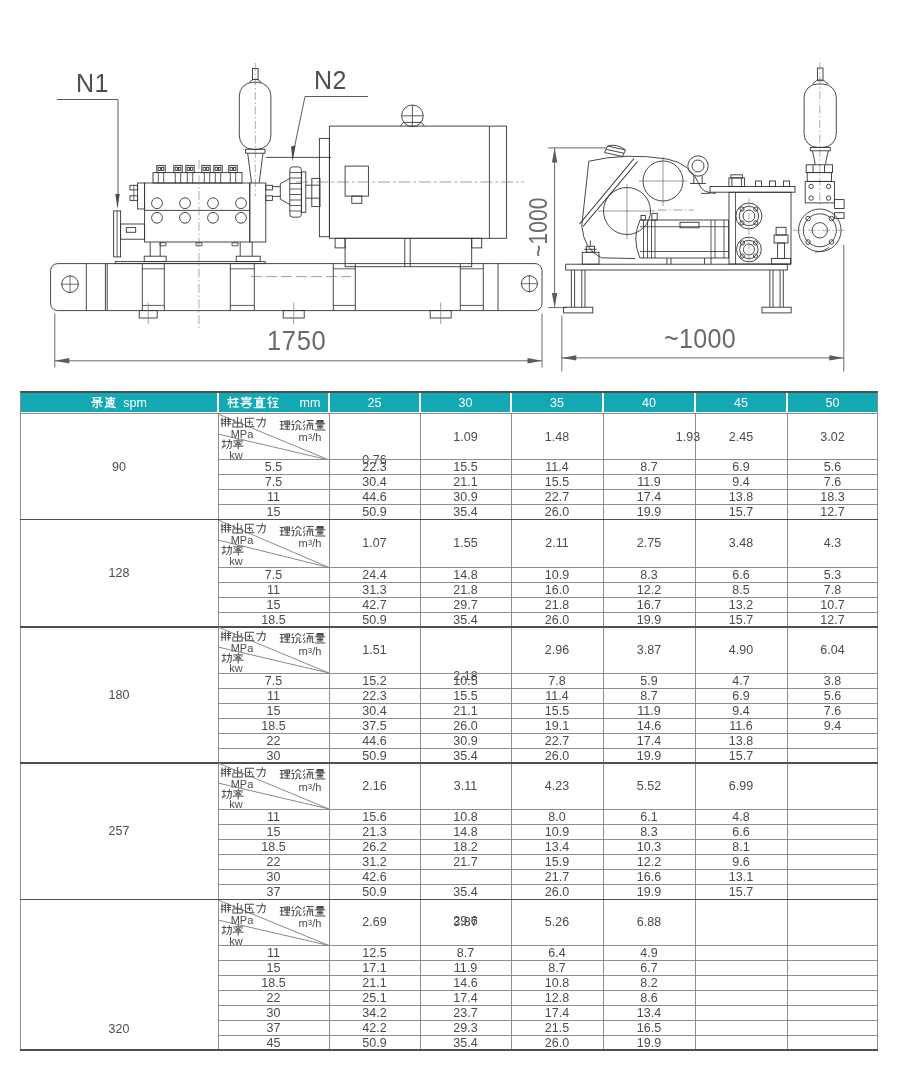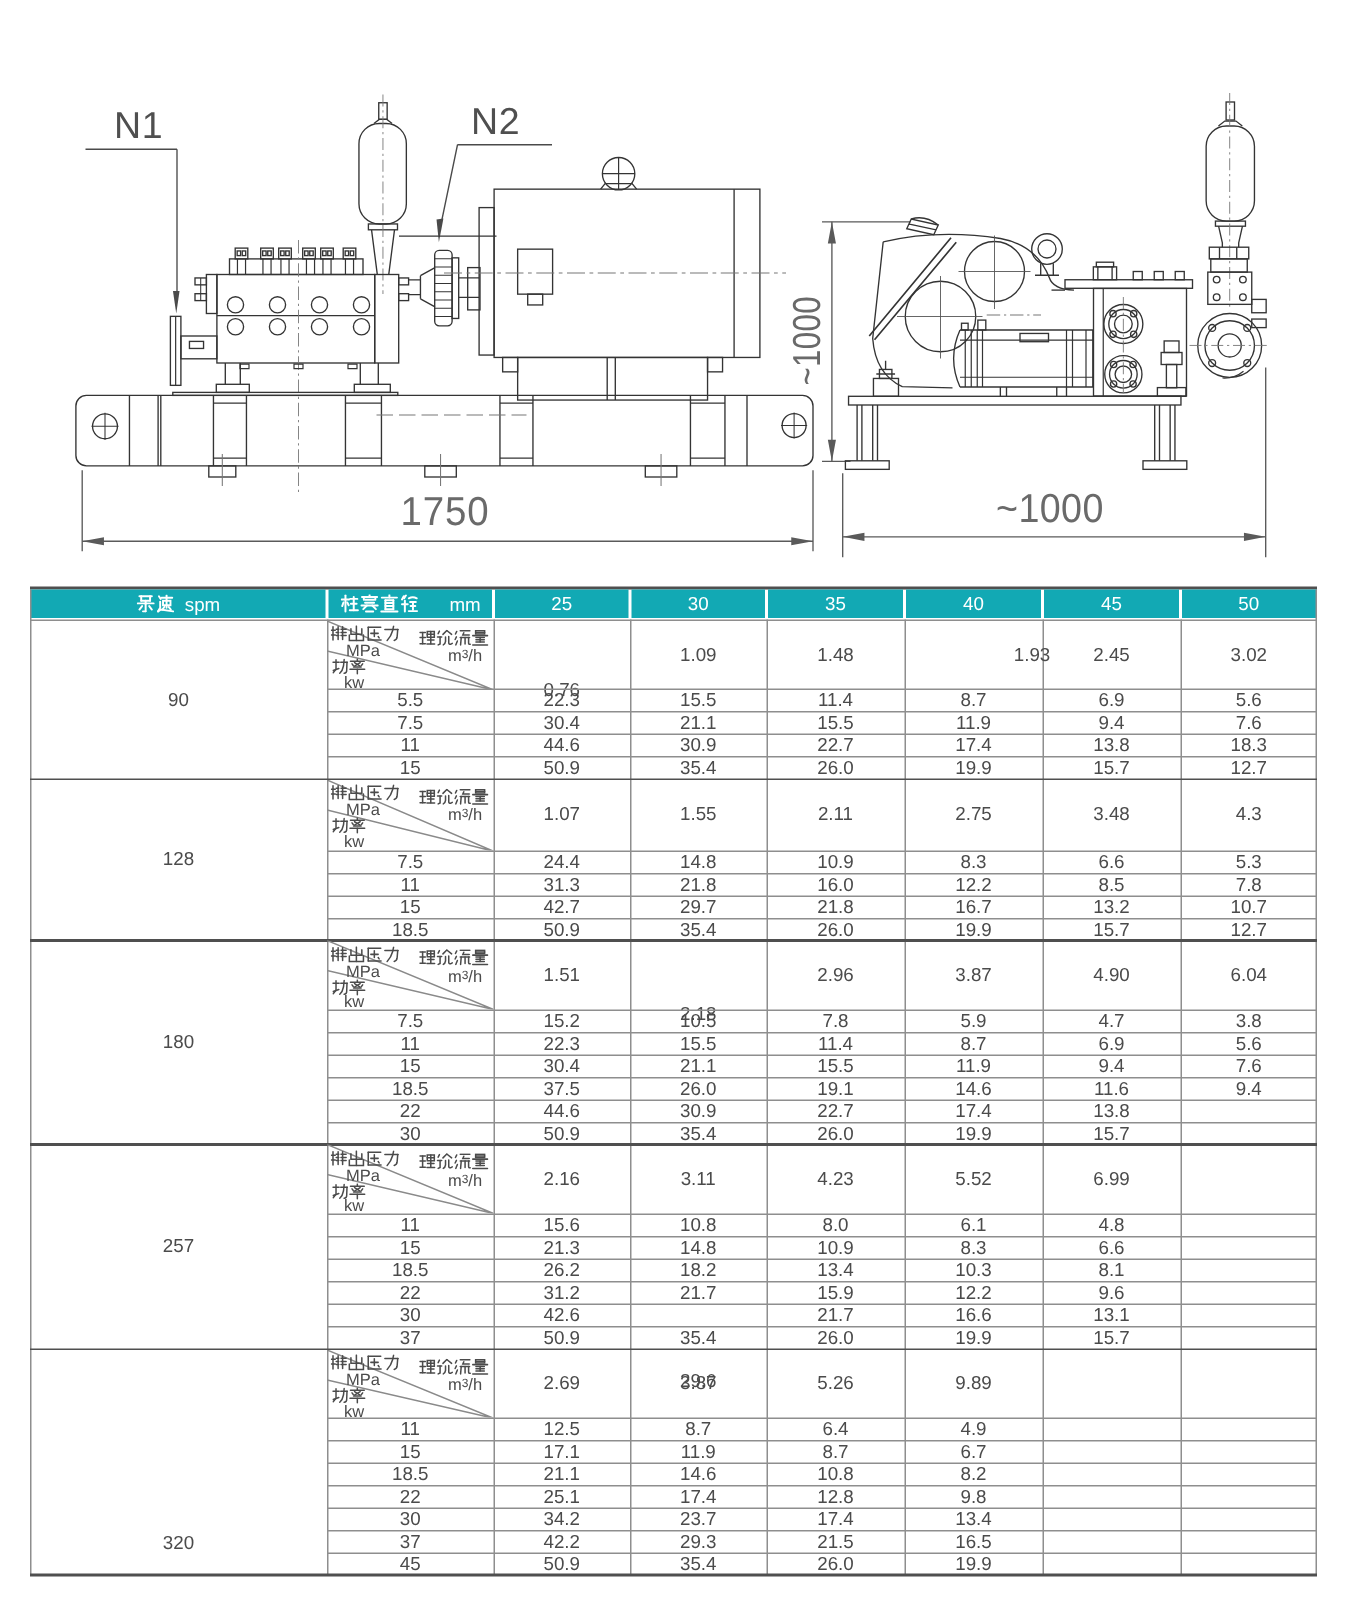--- a/index.html
+++ b/index.html
@@ -1150,21 +1150,21 @@
           </g>
         </svg></div>
 <div class="t" style="left:236.0px;top:940.5px"><span class="s11">kw</span></div>
 
 <div class="t" style="left:374.5px;top:922.2px">2.69</div>
 
 <div class="t" style="left:465.5px;top:922.2px">3.87</div>
 
 <div class="t" style="left:557.0px;top:922.2px">5.26</div>
 
-<div class="t" style="left:649.0px;top:922.2px">9.89</div>
+<div class="t" style="left:649.0px;top:922.2px">6.88</div>
 <div class="ln" style="left:218px;top:944.5px;width:660px;height:1px;background:#8e8e8e"></div>
 
 <div class="t" style="left:273.5px;top:952.5px">11</div>
 <div class="t" style="left:374.5px;top:952.5px">12.5</div>
 <div class="t" style="left:465.5px;top:952.5px">8.7</div>
 <div class="t" style="left:557.0px;top:952.5px">6.4</div>
 <div class="t" style="left:649.0px;top:952.5px">4.9</div>
 <div class="ln" style="left:218px;top:959.5px;width:660px;height:1px;background:#8e8e8e"></div>
 
 <div class="t" style="left:273.5px;top:967.5px">15</div>
@@ -1178,21 +1178,21 @@
 <div class="t" style="left:374.5px;top:982.5px">21.1</div>
 <div class="t" style="left:465.5px;top:982.5px">14.6</div>
 <div class="t" style="left:557.0px;top:982.5px">10.8</div>
 <div class="t" style="left:649.0px;top:982.5px">8.2</div>
 <div class="ln" style="left:218px;top:989.5px;width:660px;height:1px;background:#8e8e8e"></div>
 
 <div class="t" style="left:273.5px;top:997.5px">22</div>
 <div class="t" style="left:374.5px;top:997.5px">25.1</div>
 <div class="t" style="left:465.5px;top:997.5px">17.4</div>
 <div class="t" style="left:557.0px;top:997.5px">12.8</div>
-<div class="t" style="left:649.0px;top:997.5px">9.8</div>
+<div class="t" style="left:649.0px;top:997.5px">8.6</div>
 <div class="ln" style="left:218px;top:1004.5px;width:660px;height:1px;background:#8e8e8e"></div>
 
 <div class="t" style="left:273.5px;top:1012.5px">30</div>
 <div class="t" style="left:374.5px;top:1012.5px">34.2</div>
 <div class="t" style="left:465.5px;top:1012.5px">23.7</div>
 <div class="t" style="left:557.0px;top:1012.5px">17.4</div>
 <div class="t" style="left:649.0px;top:1012.5px">13.4</div>
 <div class="ln" style="left:218px;top:1019.5px;width:660px;height:1px;background:#8e8e8e"></div>
 
 <div class="t" style="left:273.5px;top:1027.5px">37</div>

